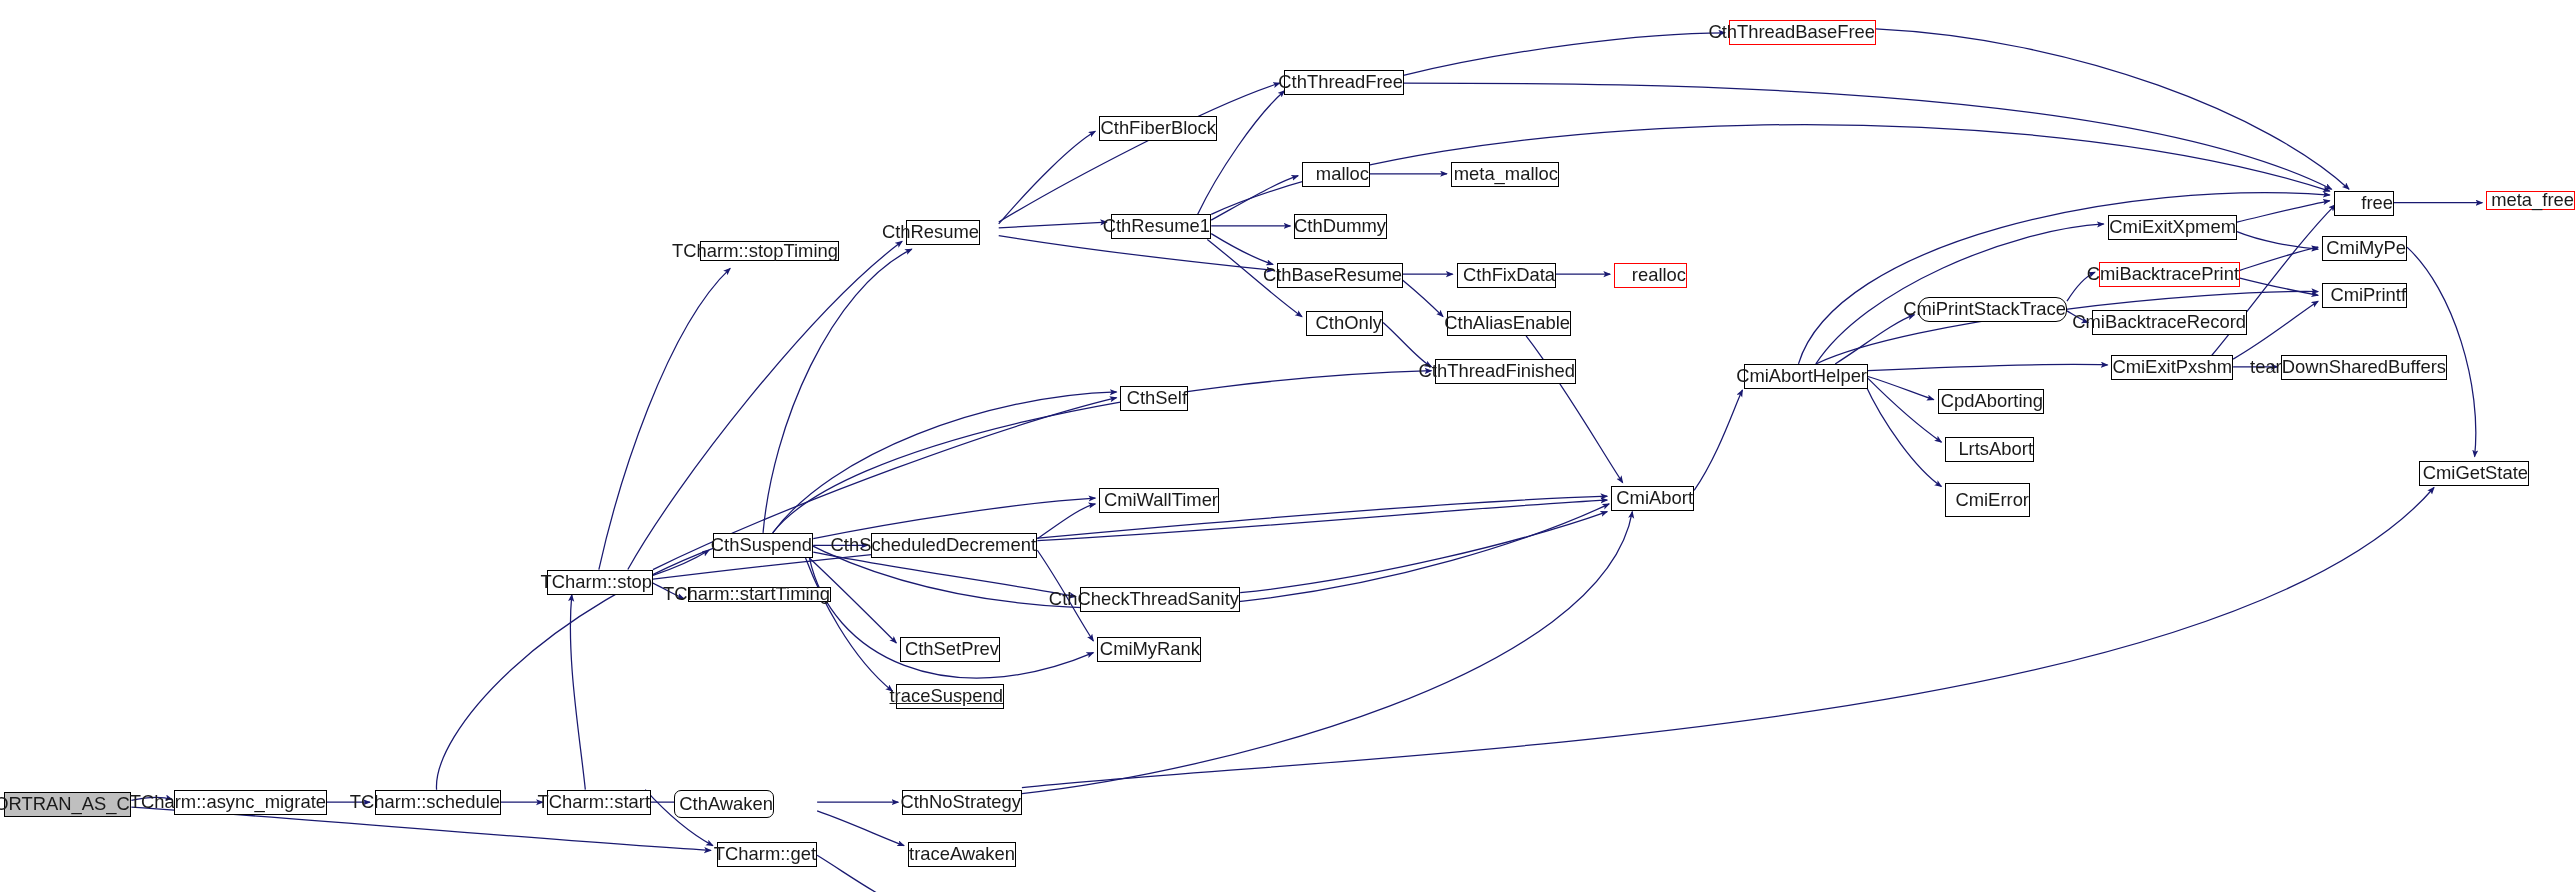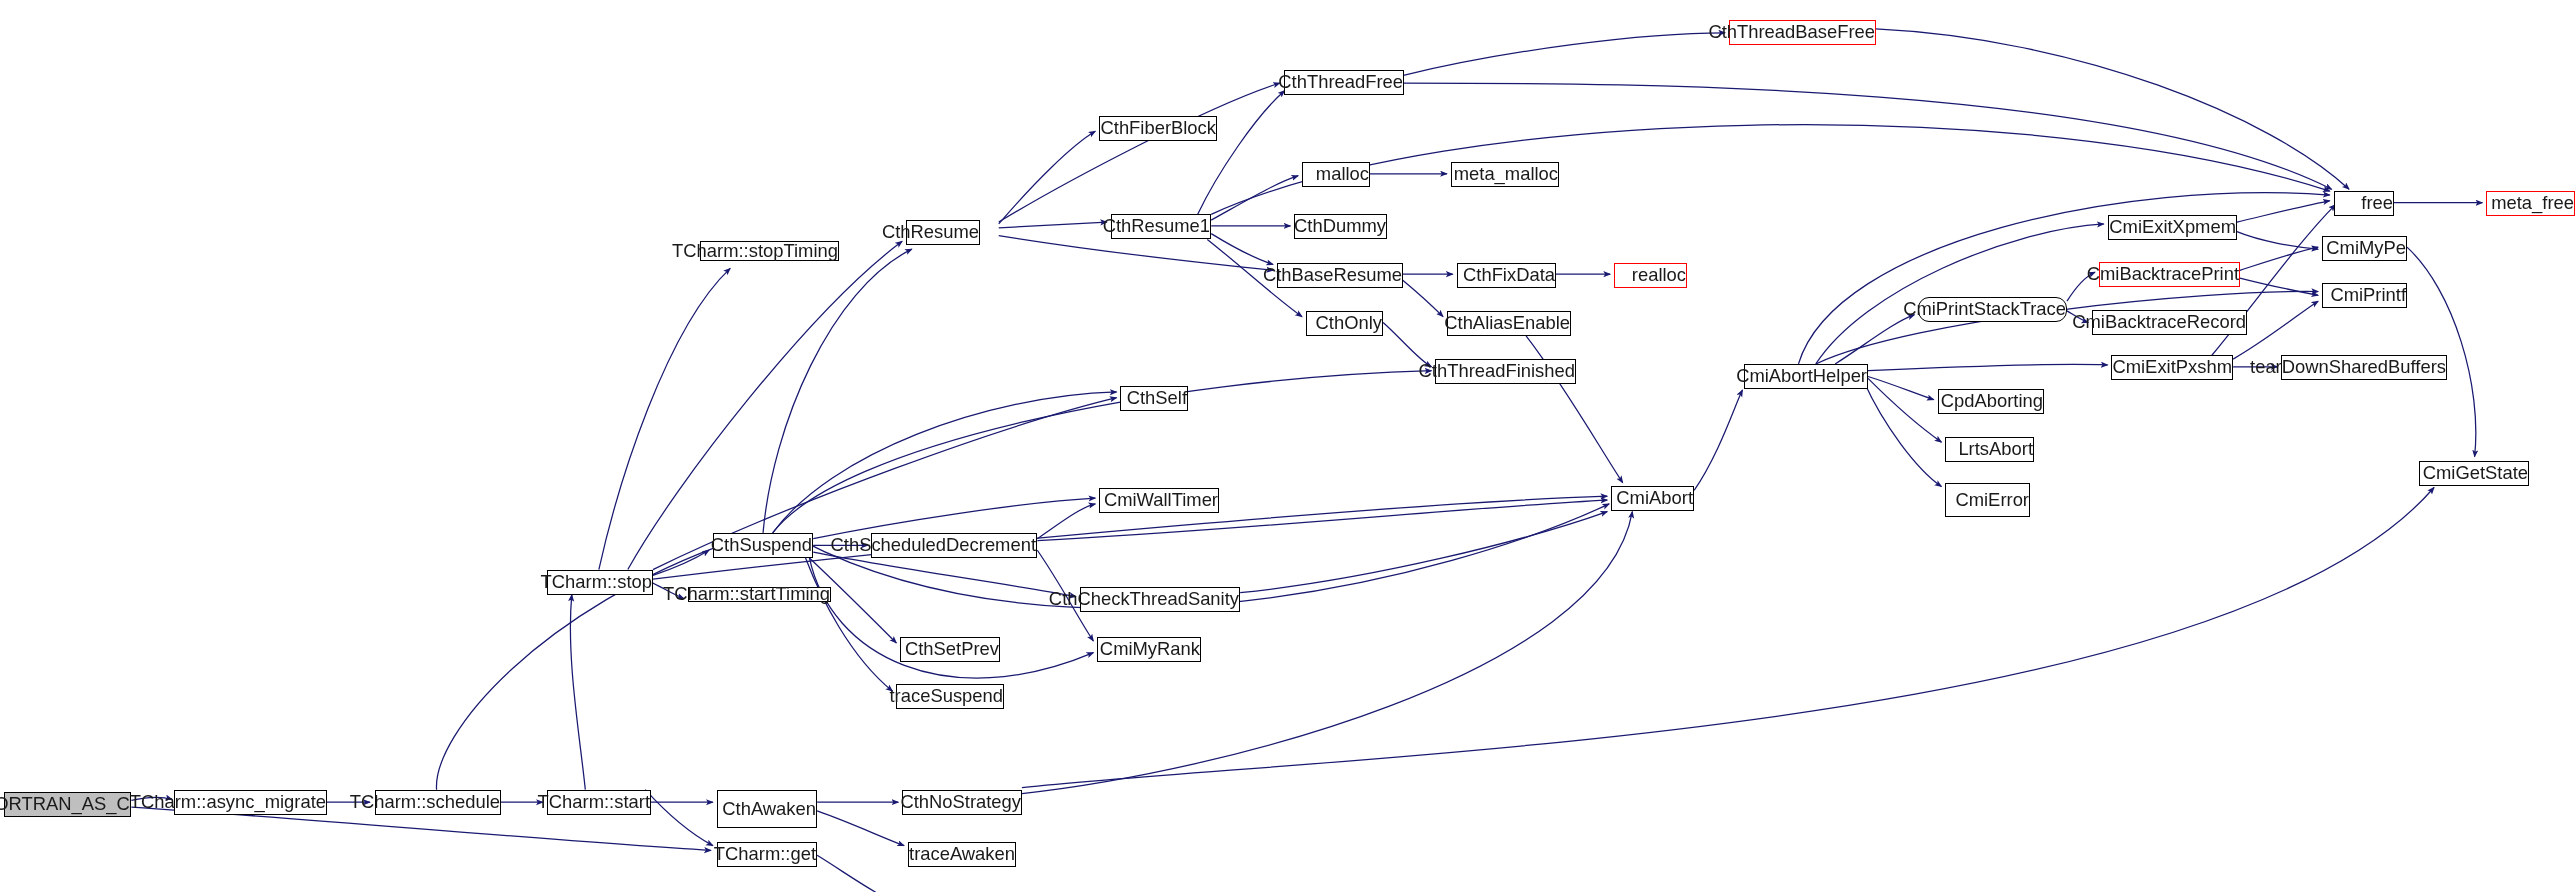--- a/index.html
+++ b/index.html
@@ -121,21 +121,21 @@
       </div>
       <div class="node" style="left: 174px; top: 790px; width: 153px; height: 25px;">
         <span>TCharm::async_migrate</span>
       </div>
       <div class="node" style="left: 375px; top: 790px; width: 126px; height: 25px;">
         <span>TCharm::schedule</span>
       </div>
       <div class="node" style="left: 547px; top: 790px; width: 104px; height: 25px;">
         <span>TCharm::start</span>
       </div>
-      <div class="node" style="left: 717px; top: 790px; width: 100px; height: 38px;">
+      <div class="node" style="left: 674px; top: 790px; width: 100px; height: 28px; border-radius: 7px;">
         <span>CthAwaken</span>
       </div>
       <div class="node" style="left: 717px; top: 842px; width: 100px; height: 25px;">
         <span>TCharm::get</span>
       </div>
       <div class="node" style="left: 902px; top: 790px; width: 120px; height: 25px;">
         <span>CthNoStrategy</span>
       </div>
       <div class="node" style="left: 908px; top: 842px; width: 108px; height: 25px;">
         <span>traceAwaken</span>
@@ -157,21 +157,21 @@
       </div>
       <div class="node" style="left: 1099px; top: 488px; width: 120px; height: 25px;">
         <span>CmiWallTimer</span>
       </div>
       <div class="node" style="left: 1080px; top: 587px; width: 160px; height: 25px;">
         <span>CthCheckThreadSanity</span>
       </div>
       <div class="node" style="left: 900px; top: 637px; width: 100px; height: 25px;">
         <span>CthSetPrev</span>
       </div>
-      <div class="node" style="left: 896px; top: 684px; width: 108px; height: 25px;">
+      <div class="node" style="left: 896px; top: 684px; width: 108px; height: 25px; text-decoration: underline;">
         <span>traceSuspend</span>
       </div>
       <div class="node" style="left: 1097px; top: 637px; width: 104px; height: 25px;">
         <span>CmiMyRank</span>
       </div>
       <div class="node" style="left: 1120px; top: 386px; width: 68px; height: 25px;">
         <span>CthSelf</span>
       </div>
       <div class="node" style="left: 906px; top: 220px; width: 74px; height: 25px;">
         <span>CthResume</span>
@@ -244,21 +244,21 @@
       </div>
       <div class="node" style="left: 2111px; top: 355px; width: 122px; height: 25px;">
         <span>CmiExitPxshm</span>
       </div>
       <div class="node" style="left: 2281px; top: 355px; width: 166px; height: 25px;">
         <span>tearDownSharedBuffers</span>
       </div>
       <div class="node" style="left: 2334px; top: 191px; width: 60px; height: 25px;">
         <span>free</span>
       </div>
-      <div class="node red" style="left: 2486px; top: 191px; width: 89px; height: 25px;">
+      <div class="node red" style="left: 2486px; top: 191px; width: 89px; height: 19px;">
         <span>meta_free</span>
       </div>
       <div class="node" style="left: 2322px; top: 236px; width: 85px; height: 25px;">
         <span>CmiMyPe</span>
       </div>
       <div class="node" style="left: 2322px; top: 283px; width: 85px; height: 25px;">
         <span>CmiPrintf</span>
       </div>
       <div class="node" style="left: 2419px; top: 461px; width: 110px; height: 25px;">
         <span>CmiGetState</span>

